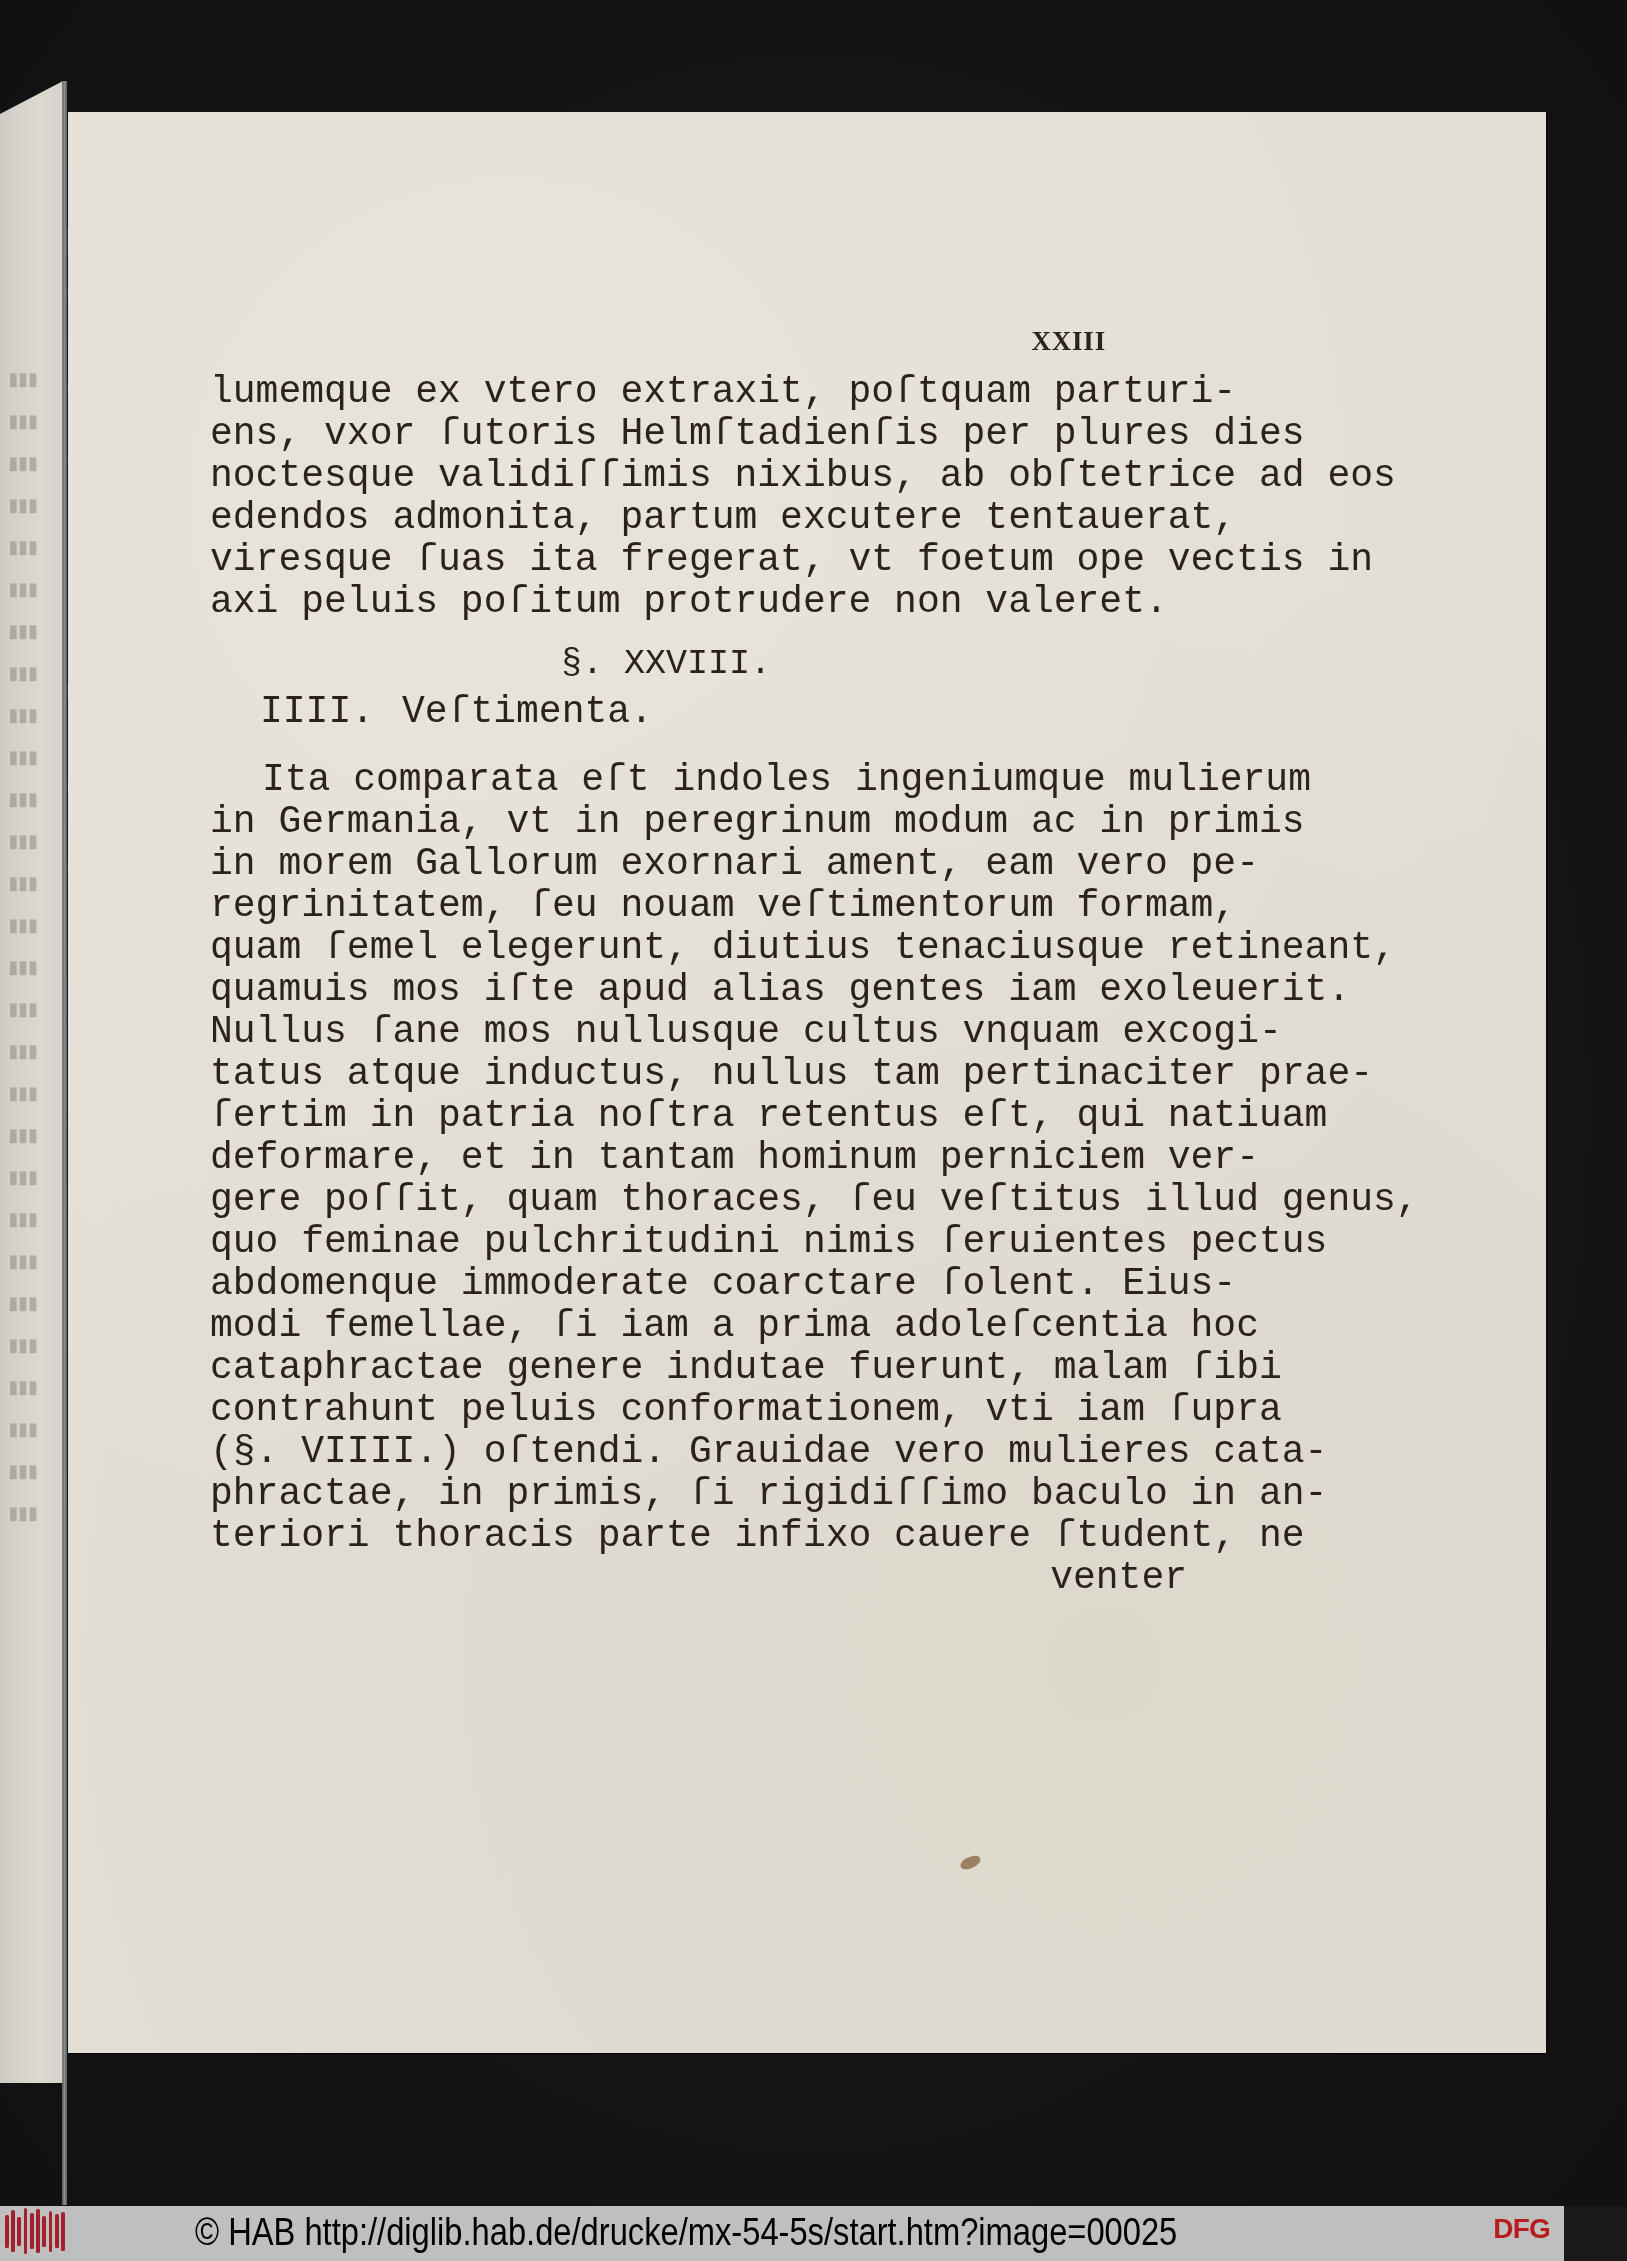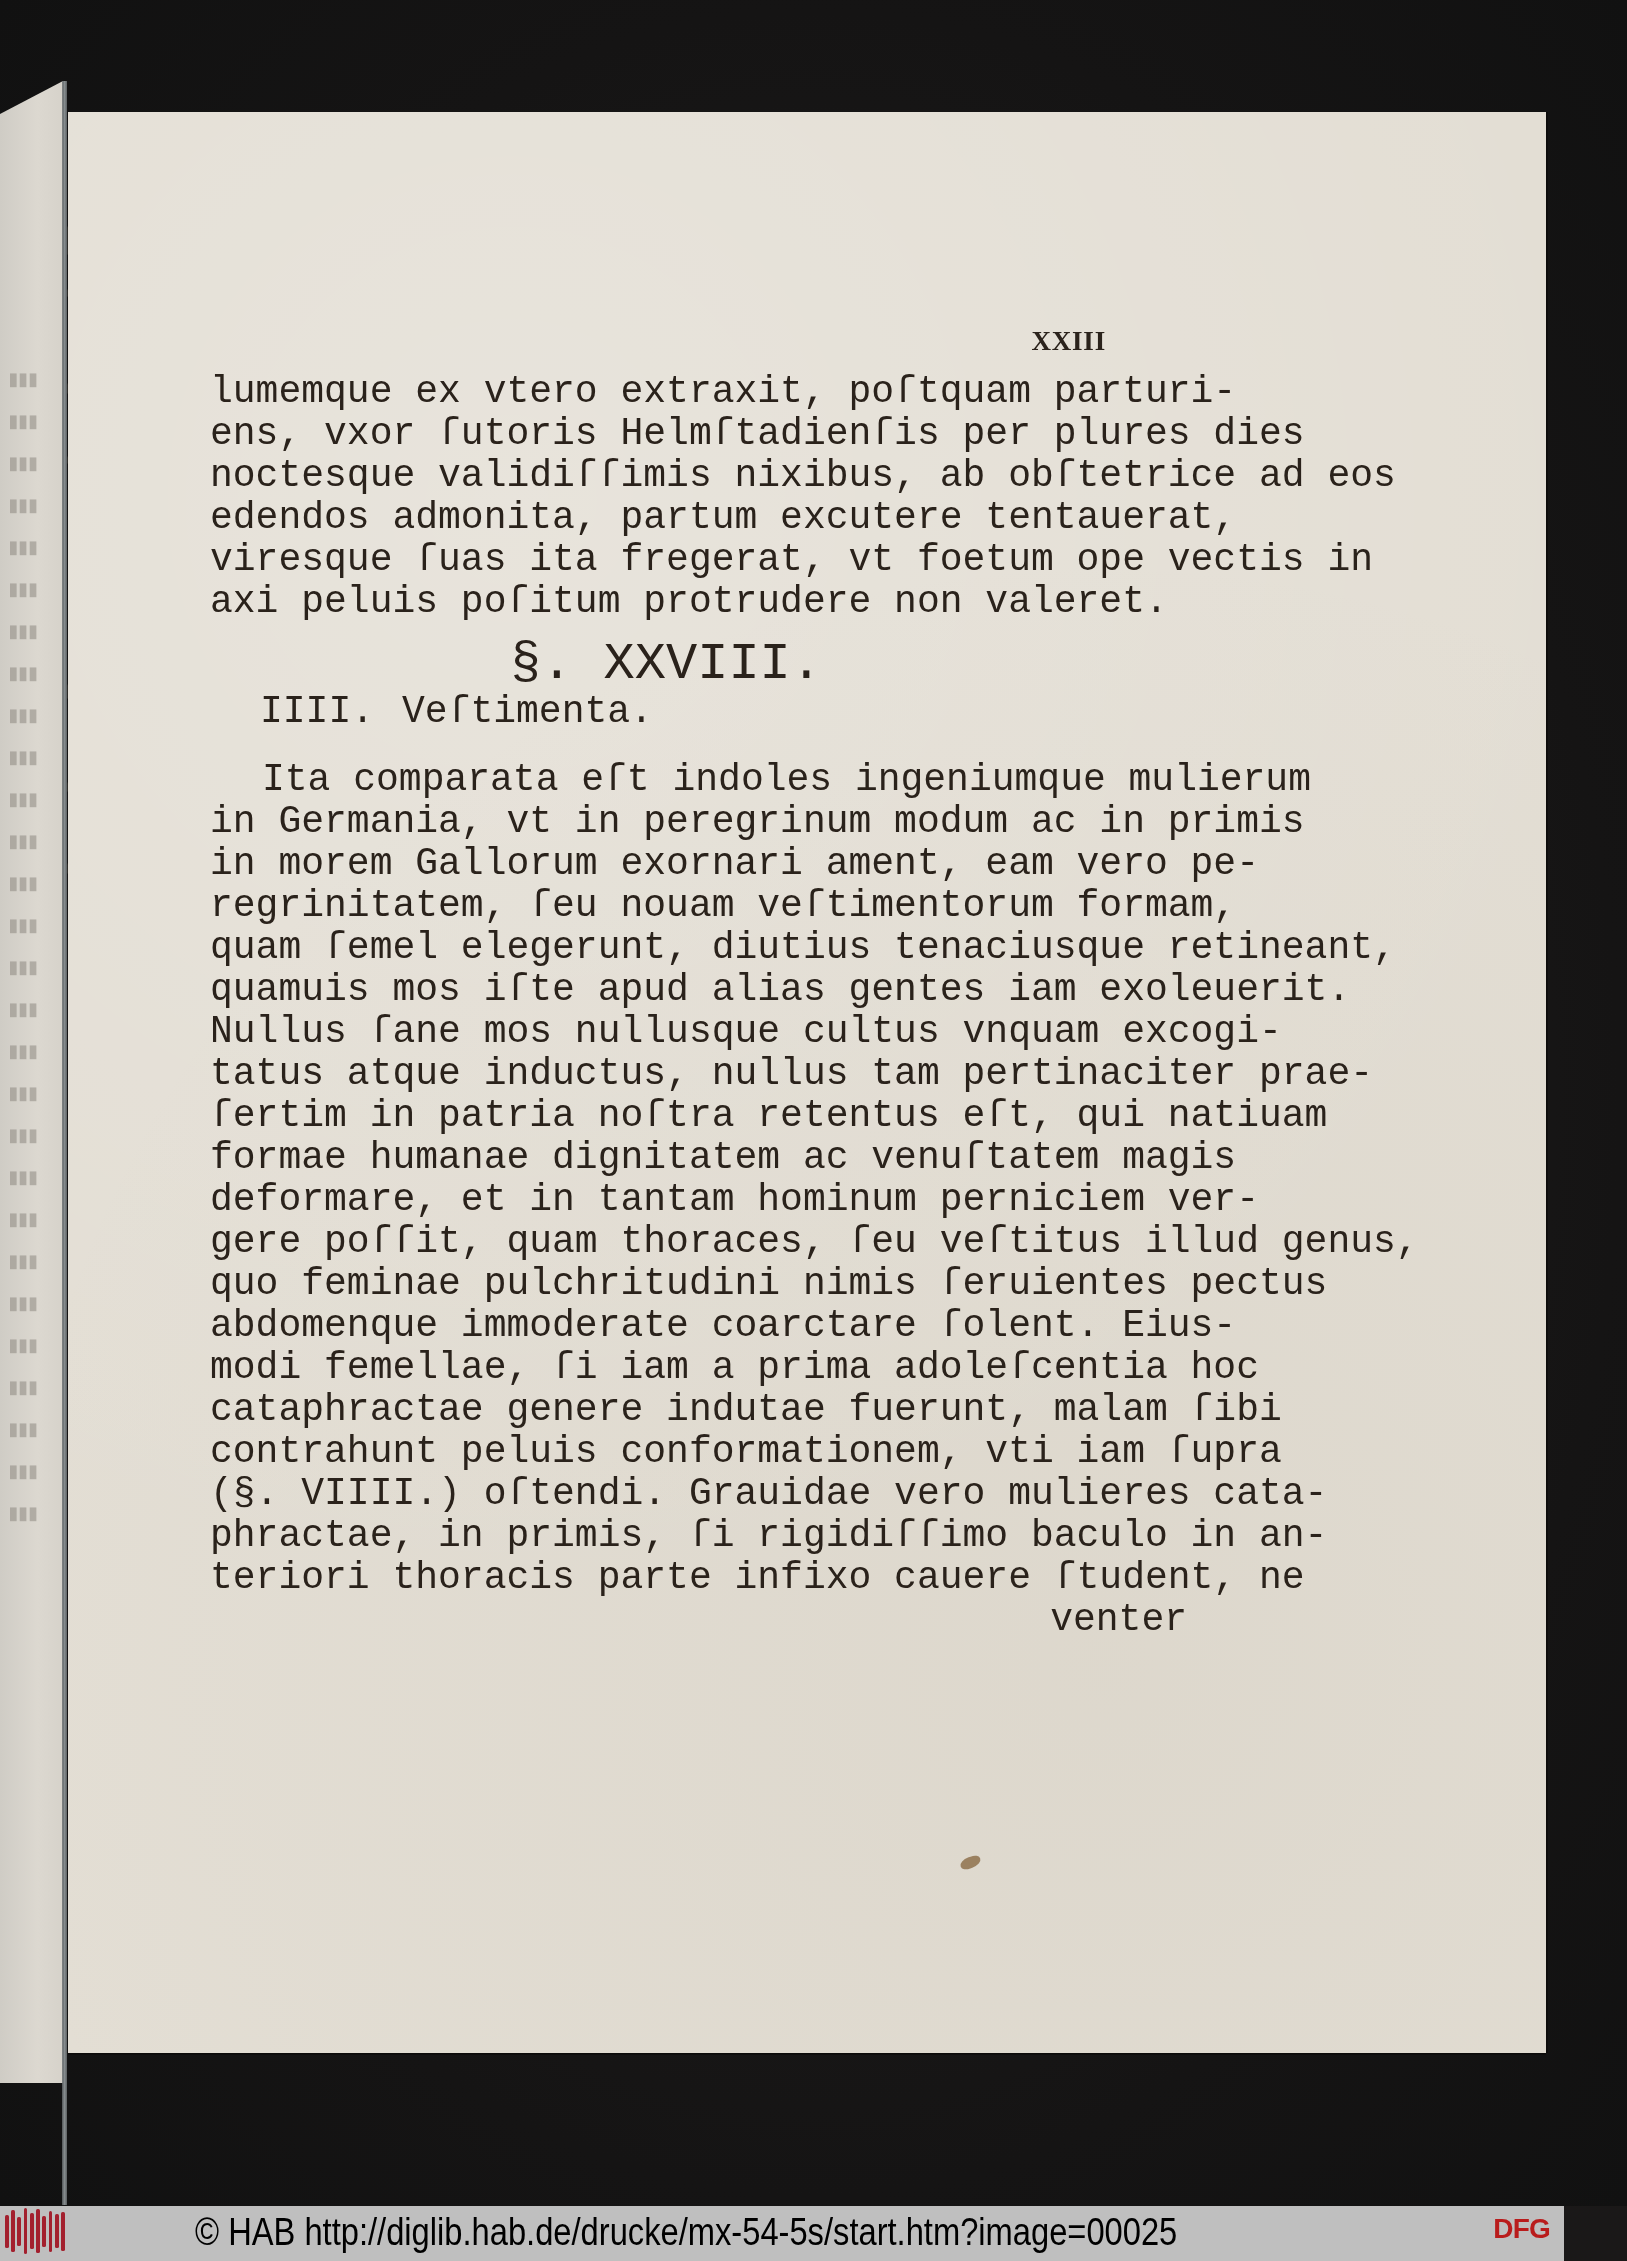--- a/index.html
+++ b/index.html
@@ -59,21 +59,21 @@
 
     .text-block {
       position: absolute; left: 142px; top: 259px; width: 977px;
       color: #2a221b; font-size: 38px; line-height: 42px; font-family: Liberation Mono, monospace;
     }
     .line { display: block; white-space: nowrap; text-align: justify; text-align-last: justify; }
     .line.last { text-align-last: left; }
     .line.indent { text-indent: 52px; }
 
     .section-heading {
-      display: block; text-align: center; font-size: 52px; line-height: 47px;
+      display: block; text-align: center; font-size: 35px; line-height: 47px;
       margin-top: 18px; padding-right: 65px;
     }
     .subheading {
       display: block; font-size: 38px; line-height: 47px; padding-left: 50px;
       margin-bottom: 24.4px;
     }
     .subheading .num { margin-right: 28px; }
 
     .catchword {
       display: block; text-align: right; white-space: nowrap;
@@ -145,21 +145,20 @@
     <div>
       <span class="line indent">Ita comparata eſt indoles ingeniumque mulierum</span>
       <span class="line">in Germania, vt in peregrinum modum ac in primis</span>
       <span class="line">in morem Gallorum exornari ament, eam vero pe-</span>
       <span class="line">regrinitatem, ſeu nouam veſtimentorum formam,</span>
       <span class="line">quam ſemel elegerunt, diutius tenaciusque retineant,</span>
       <span class="line">quamuis mos iſte apud alias gentes iam exoleuerit.</span>
       <span class="line">Nullus ſane mos nullusque cultus vnquam excogi-</span>
       <span class="line">tatus atque inductus, nullus tam pertinaciter prae-</span>
       <span class="line">ſertim in patria noſtra retentus eſt, qui natiuam</span>
-      <span class="line">formae humanae dignitatem ac venuſtatem magis</span>
       <span class="line">deformare, et in tantam hominum perniciem ver-</span>
       <span class="line">gere poſſit, quam thoraces, ſeu veſtitus illud genus,</span>
       <span class="line">quo feminae pulchritudini nimis ſeruientes pectus</span>
       <span class="line">abdomenque immoderate coarctare ſolent. Eius-</span>
       <span class="line">modi femellae, ſi iam a prima adoleſcentia hoc</span>
       <span class="line">cataphractae genere indutae fuerunt, malam ſibi</span>
       <span class="line">contrahunt peluis conformationem, vti iam ſupra</span>
       <span class="line">(§. VIIII.) oſtendi. Grauidae vero mulieres cata-</span>
       <span class="line">phractae, in primis, ſi rigidiſſimo baculo in an-</span>
       <span class="line">teriori thoracis parte infixo cauere ſtudent, ne</span>

